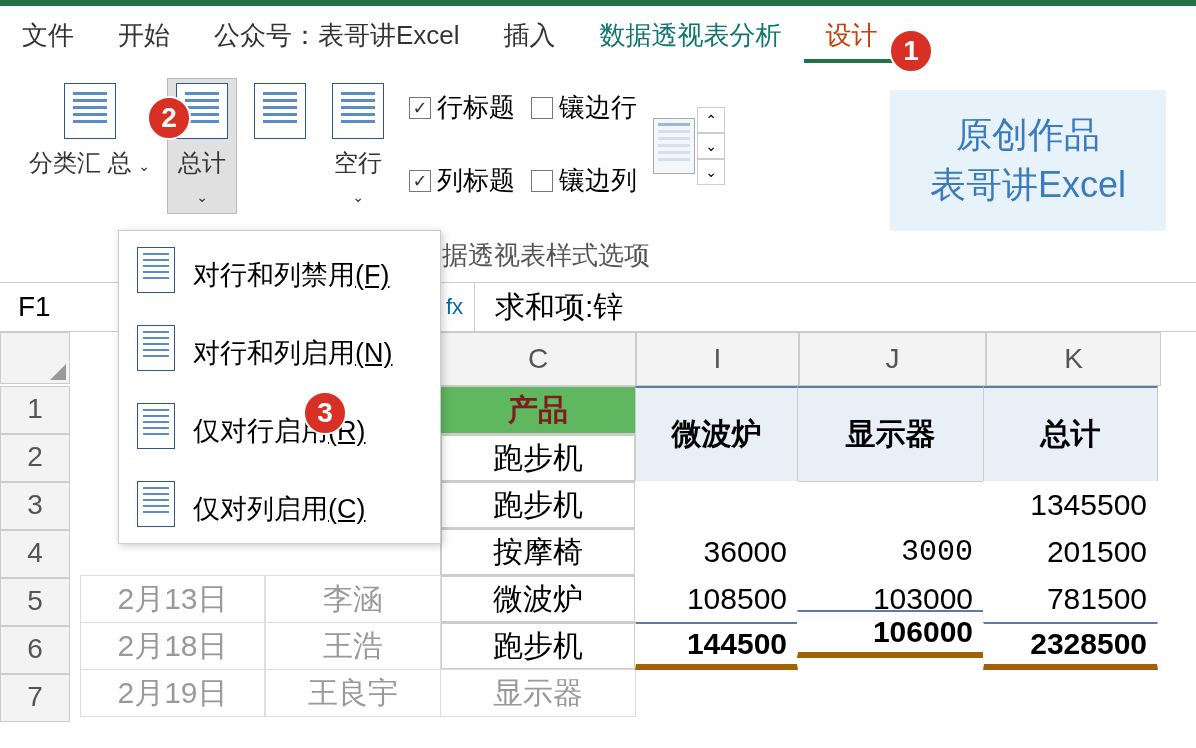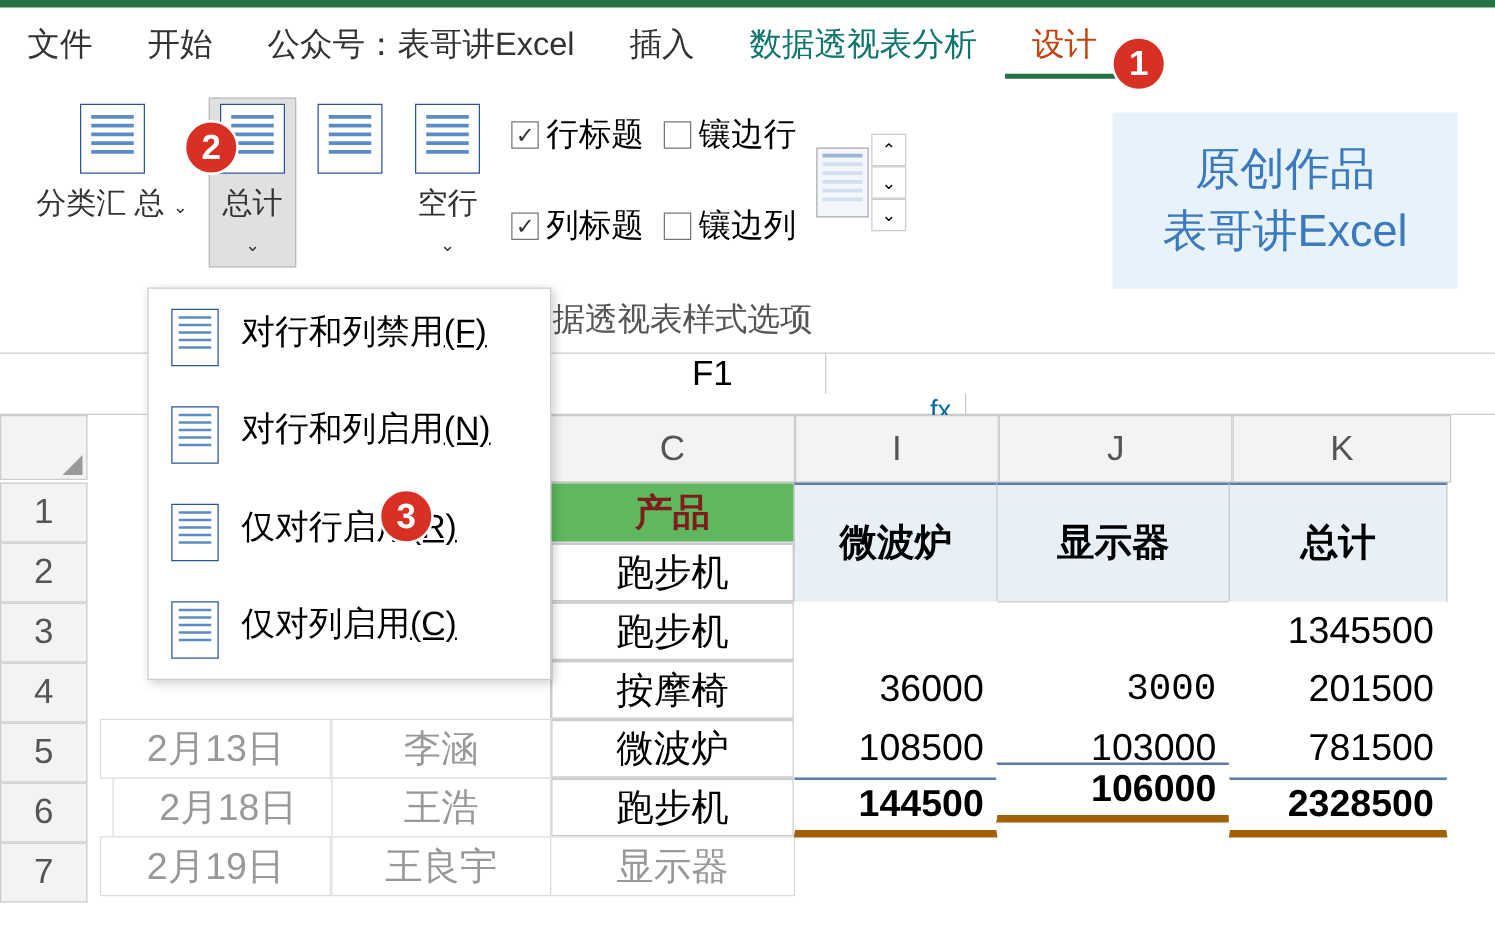--- a/index.html
+++ b/index.html
@@ -286,21 +286,21 @@
   left: 118px;
   top: 230px;
   width: 323px;
   background: #fff;
   border: 1px solid #ccc;
   box-shadow: 2px 2px 8px rgba(0,0,0,0.2);
   z-index: 50;
 }
 .menu-option {
   display: flex;
-  align-items: flex-start;
+  align-items: flex-end;
   gap: 18px;
   padding: 16px 18px;
   font-size: 27px;
   cursor: pointer;
 }
 .menu-option-icon {
   width: 38px;
   height: 46px;
   border: 1.5px solid #2a5699;
   position: relative;
@@ -385,21 +385,21 @@
 
 <div class="badge" style="left:147px; top:96px;">2</div>
 
 <div class="ribbon-group-label" style="left:442px; top:238px;">据透视表样式选项</div>
 
 <div class="watermark">
   <div>原创作品</div>
   <div>表哥讲Excel</div>
 </div>
 
-<div class="formula-bar" style="margin-top:60px;flex-direction:column;">
+<div class="formula-bar" style="margin-top:60px;">
   <div class="name-box">F1</div>
   <div class="fx-label">fx</div>
   <div class="formula-input">求和项:锌</div>
 </div>
 
 <div style="display:flex;">
   <div class="corner"></div>
   <div class="col-head ch-c" style="margin-left:370px;">C</div>
   <div class="col-head ch-i">I</div>
   <div class="col-head ch-j">J</div>
@@ -419,21 +419,21 @@
   <div class="cells">
     <div class="cell green-header" style="left:370px; top:0; width:196px;">产品</div>
     <div class="cell center" style="left:370px; top:48px; width:196px; border-width:2px;">跑步机</div>
     <div class="cell center" style="left:370px; top:95px; width:196px; border-width:2px;">跑步机</div>
     <div class="cell center" style="left:370px; top:142px; width:196px; border-width:2px;">按摩椅</div>
     <div class="cell center" style="left:370px; top:189px; width:196px; border-width:2px;">微波炉</div>
     <div class="cell center" style="left:370px; top:236px; width:196px; border-width:2px;">跑步机</div>
     <div class="cell center gray" style="left:370px; top:283px; width:196px;">显示器</div>
 
     <div class="cell center gray" style="left:10px; top:189px; width:185px;">2月13日</div>
-    <div class="cell center gray" style="left:20px; top:236px; width:185px;">2月18日</div>
+    <div class="cell center gray" style="left:10px; top:236px; width:185px;">2月18日</div>
     <div class="cell center gray" style="left:10px; top:283px; width:185px;">2月19日</div>
     <div class="cell center gray" style="left:195px; top:189px; width:176px;">李涵</div>
     <div class="cell center gray" style="left:195px; top:236px; width:176px;">王浩</div>
     <div class="cell center gray" style="left:195px; top:283px; width:176px;">王良宇</div>
 
     <div class="cell pivot-head pivot-top" style="left:565px; top:0; width:163px;">微波炉</div>
     <div class="cell pivot-head pivot-top" style="left:727px; top:0; width:187px;">显示器</div>
     <div class="cell pivot-head pivot-top" style="left:913px; top:0; width:175px;">总计</div>
 
     <div class="cell right" style="left:565px; top:95px; width:163px; border-color:transparent;"></div>

